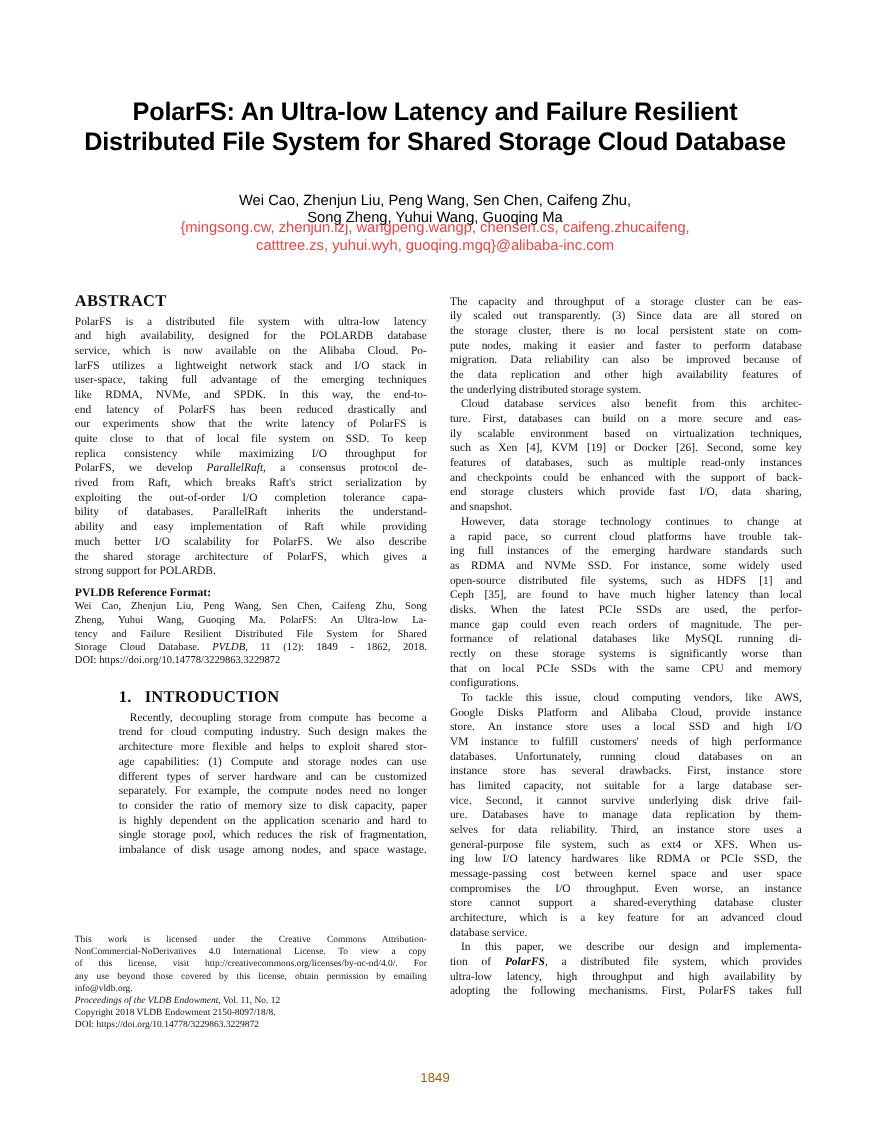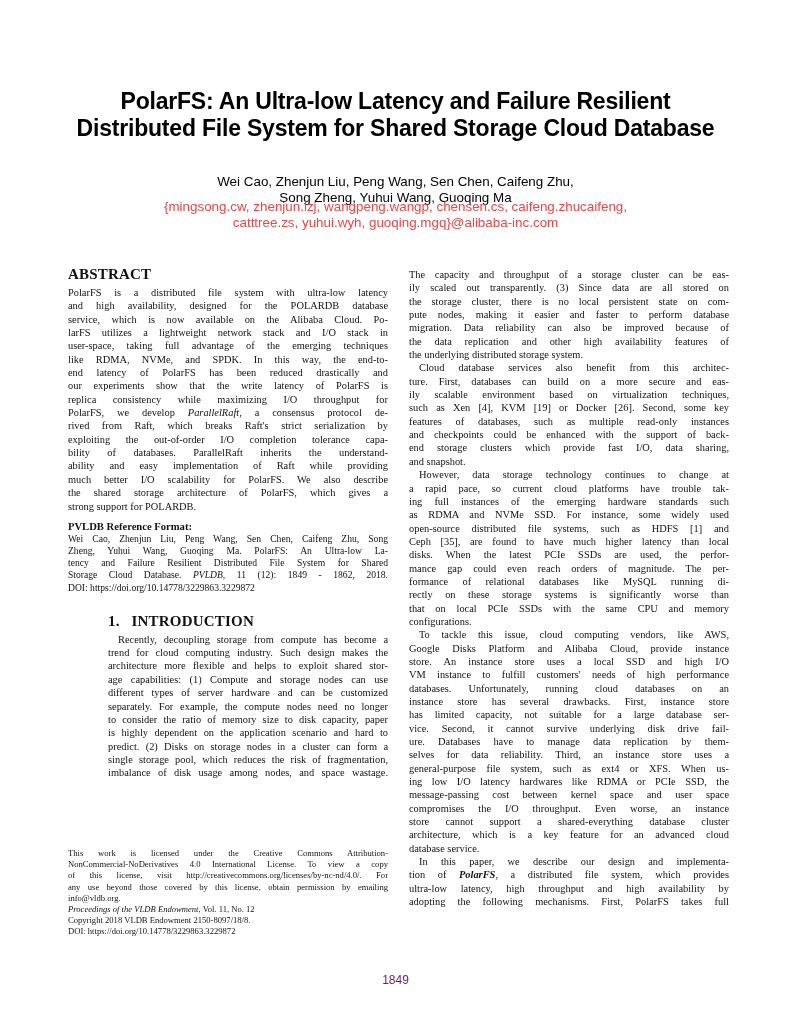--- a/index.html
+++ b/index.html
@@ -34,21 +34,21 @@
   .ref { font-size: 9.6px; line-height: 12.2px; }
   .ref .line { height: 12.2px; }
   .sec { margin-top: 18px; margin-left: 40px; }
   .footnote {
     position: absolute; left: 68px; top: 848px; width: 320px;
     font-family: "Liberation Serif", serif; font-size: 8.6px; line-height: 11.2px; color: #111;
   }
   .footnote .line { height: 11.2px; }
   .page-number {
     position: absolute; left: 0; width: 791px; top: 973px; text-align: center;
-    font-family: "Liberation Sans", sans-serif; font-size: 12px; color: #701a75;
+    font-family: "Liberation Sans", sans-serif; font-size: 12px; color: #a16207;
   }
   i.em { font-style: italic; }
   b.bi { font-weight: bold; font-style: italic; }
 </style>
 </head>
 <body>
 
 <div class="title">
   <div>PolarFS: An Ultra-low Latency and Failure Resilient</div>
   <div>Distributed File System for Shared Storage Cloud Database</div>
@@ -66,20 +66,21 @@
   <div class="h1">ABSTRACT</div>
   <div>
     <span class="line">PolarFS is a distributed file system with ultra-low latency</span>
     <span class="line">and high availability, designed for the POLARDB database</span>
     <span class="line">service, which is now available on the Alibaba Cloud. Po-</span>
     <span class="line">larFS utilizes a lightweight network stack and I/O stack in</span>
     <span class="line">user-space, taking full advantage of the emerging techniques</span>
     <span class="line">like RDMA, NVMe, and SPDK. In this way, the end-to-</span>
     <span class="line">end latency of PolarFS has been reduced drastically and</span>
     <span class="line">our experiments show that the write latency of PolarFS is</span>
+    <span class="line">quite close to that of local file system on SSD. To keep</span>
     <span class="line">replica consistency while maximizing I/O throughput for</span>
     <span class="line"><span>PolarFS, we develop </span><i class="em">ParallelRaft</i><span>, a consensus protocol de-</span></span>
     <span class="line">rived from Raft, which breaks Raft's strict serialization by</span>
     <span class="line">exploiting the out-of-order I/O completion tolerance capa-</span>
     <span class="line">bility of databases. ParallelRaft inherits the understand-</span>
     <span class="line">ability and easy implementation of Raft while providing</span>
     <span class="line">much better I/O scalability for PolarFS. We also describe</span>
     <span class="line">the shared storage architecture of PolarFS, which gives a</span>
     <span class="line last">strong support for POLARDB.</span>
   </div>
@@ -97,21 +98,20 @@
     <div class="h1" style="white-space:pre;">1.   INTRODUCTION</div>
     <div>
       <span class="line indent">Recently, decoupling storage from compute has become a</span>
       <span class="line">trend for cloud computing industry. Such design makes the</span>
       <span class="line">architecture more flexible and helps to exploit shared stor-</span>
       <span class="line">age capabilities:  (1) Compute and storage nodes can use</span>
       <span class="line">different types of server hardware and can be customized</span>
       <span class="line">separately. For example, the compute nodes need no longer</span>
       <span class="line">to consider the ratio of memory size to disk capacity, paper</span>
       <span class="line">is highly dependent on the application scenario and hard to</span>
-      <span class="line">predict.  (2) Disks on storage nodes in a cluster can form a</span>
       <span class="line">single storage pool, which reduces the risk of fragmentation,</span>
       <span class="line">imbalance of disk usage among nodes, and space wastage.</span>
     </div>
   </div>
 </div>
 
 <div class="footnote">
   <span class="line">This work is licensed under the Creative Commons Attribution-</span>
   <span class="line">NonCommercial-NoDerivatives 4.0 International License.  To view a copy</span>
   <span class="line">of this license, visit http://creativecommons.org/licenses/by-nc-nd/4.0/.  For</span>

